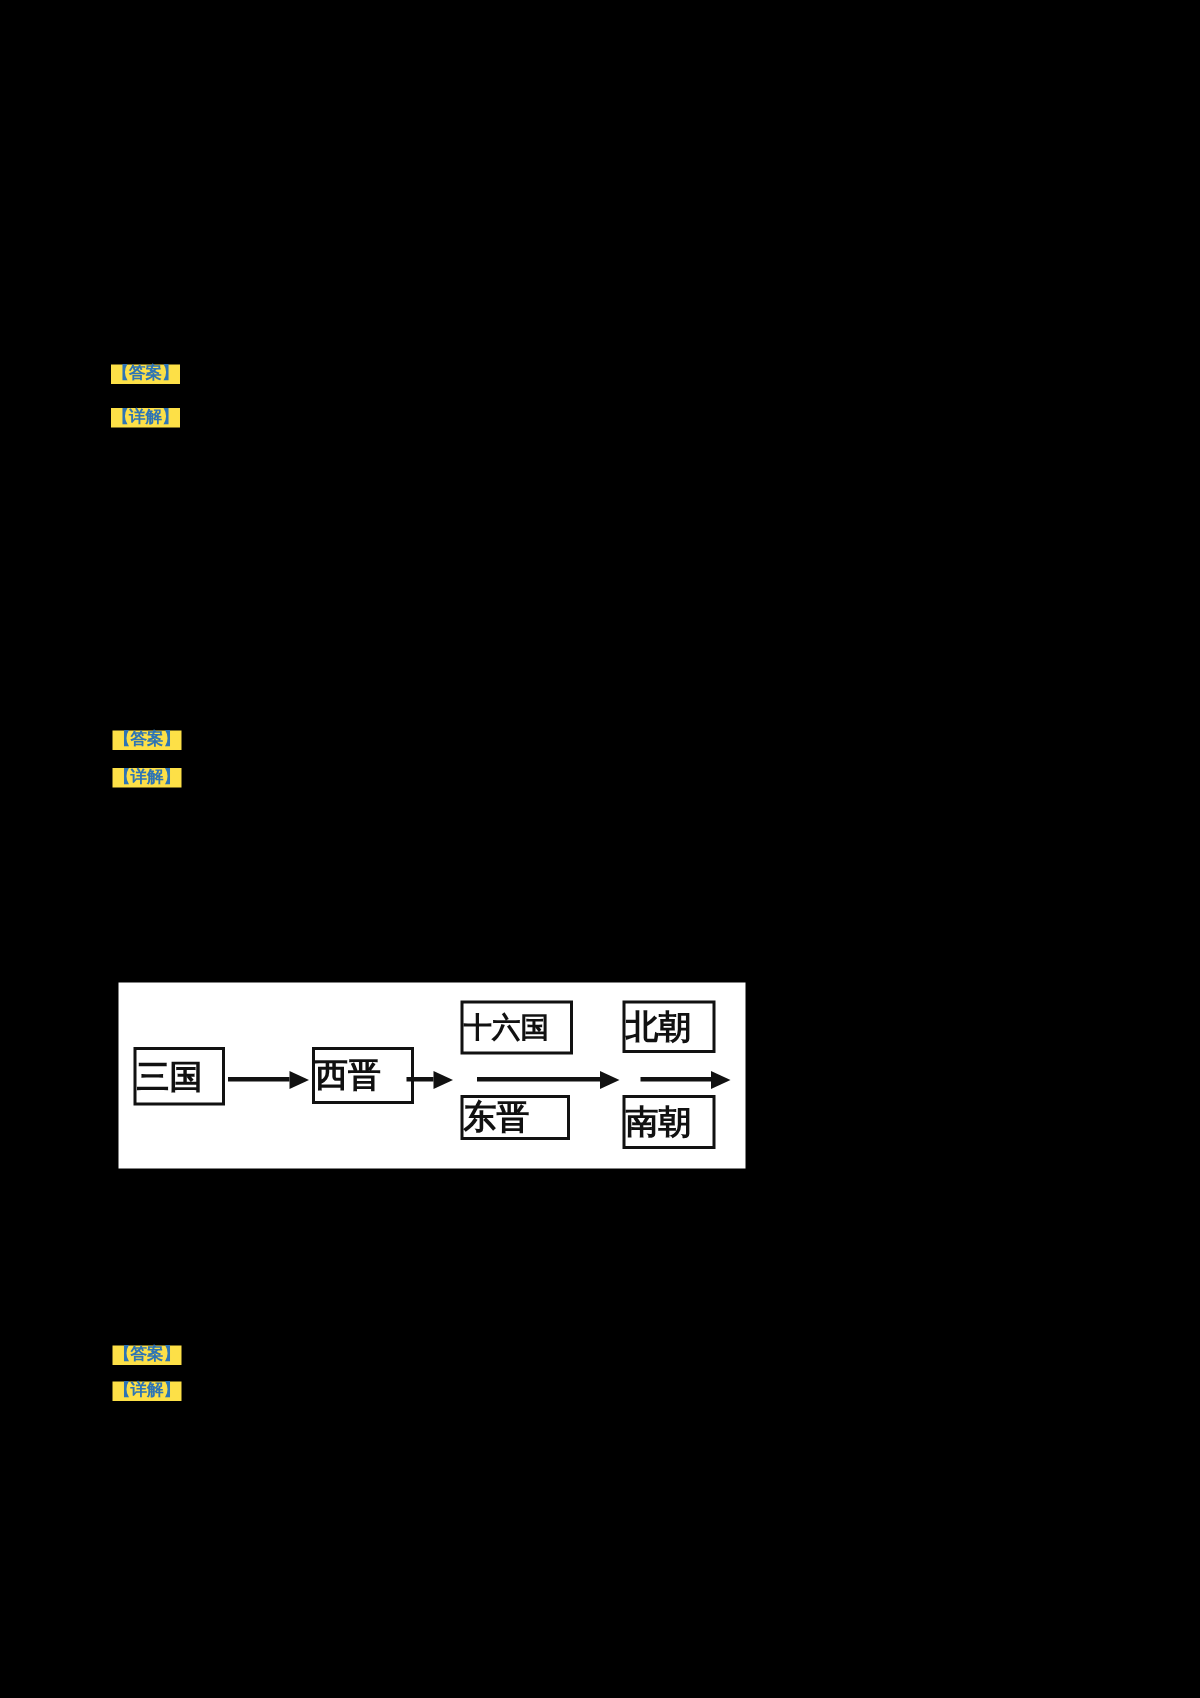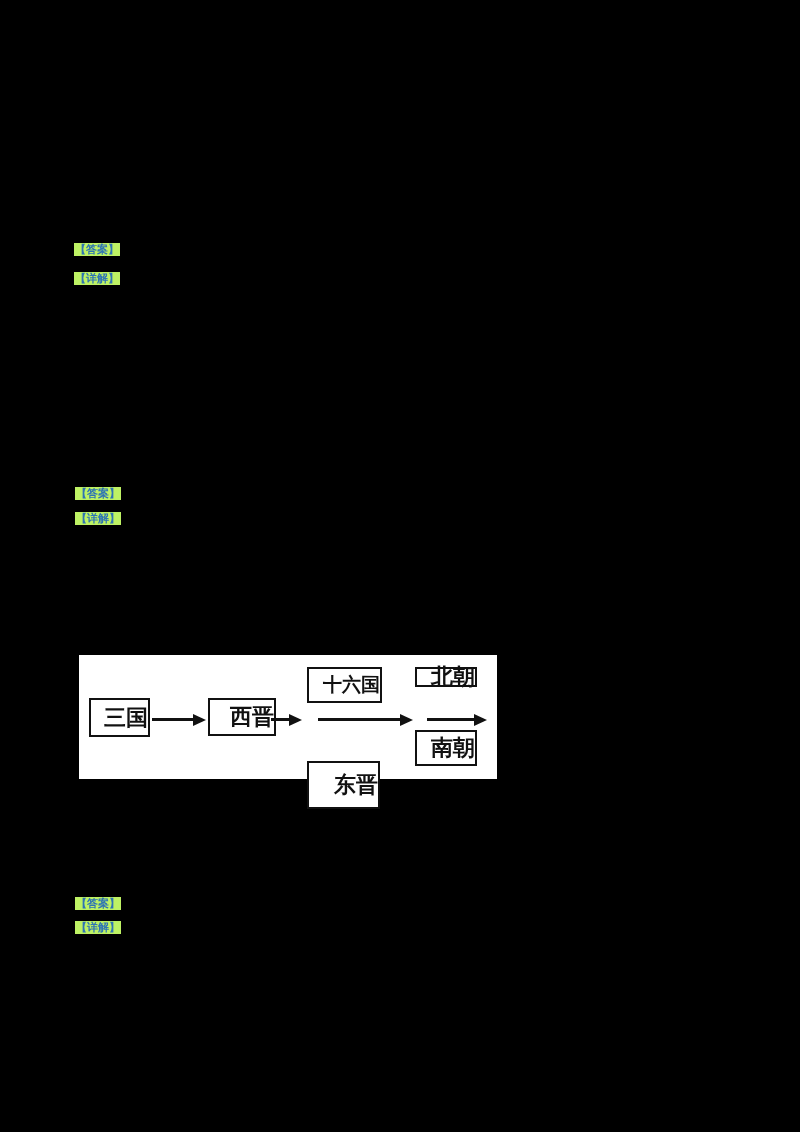--- a/index.html
+++ b/index.html
@@ -11,21 +11,21 @@
     overflow: hidden;
     font-family: "Liberation Sans", "DejaVu Sans", sans-serif;
   }
   
   .tag {
     position: absolute;
     display: inline-block;
     height: 13px;
     line-height: 13px;
     padding: 0 1px;
-    background: #bef264;
+    background: #fde047;
     color: #2E74B5;
     font-size: 11px;
     font-weight: bold;
     letter-spacing: 0px;
     white-space: nowrap;
   }
   
   .diagram {
     position: absolute;
     left: 79px;
@@ -35,21 +35,21 @@
     background: #FFFFFF;
   }
   .node {
     position: absolute;
     box-sizing: border-box;
     border: 2px solid #111111;
     background: #FFFFFF;
     color: #111111;
     display: flex;
     align-items: center;
-    justify-content: flex-end;
+    justify-content: flex-start;
     font-weight: bold;
     font-size: 22px;
     font-family: "DejaVu Sans", sans-serif;
     white-space: nowrap;
   }
   .node.small-text { font-size: 19px; }
   .arrow {
     position: absolute;
     height: 3px;
     background: #111111;
@@ -72,37 +72,37 @@
 <div class="page">
 
   <span class="tag" style="left:74px; top:243px;">【答案】</span>
   <span class="tag" style="left:74px; top:272px;">【详解】</span>
 
   <span class="tag" style="left:75px; top:487px;">【答案】</span>
   <span class="tag" style="left:75px; top:512px;">【详解】</span>
 
   <div class="diagram">
 
-    <div class="node" style="left:10px; top:43px; width:61px; height:39px;padding-left:20px;">
+    <div class="node" style="left:10px; top:43px; width:61px; height:39px;">
       <span>三国</span>
     </div>
 
     <div class="node" style="left:129px; top:43px; width:68px; height:38px;">
       <span>西晋</span>
     </div>
 
     <div class="node small-text" style="left:228px; top:12px; width:75px; height:36px;">
       <span>十六国</span>
     </div>
 
-    <div class="node" style="left:228px; top:75px; width:73px; height:48px;margin-top:31px;">
+    <div class="node" style="left:228px; top:75px; width:73px; height:30px;">
       <span>东晋</span>
     </div>
 
-    <div class="node" style="left:336px; top:12px; width:62px; height:20px;">
+    <div class="node" style="left:336px; top:12px; width:62px; height:35px;">
       <span>北朝</span>
     </div>
 
     <div class="node" style="left:336px; top:75px; width:62px; height:36px;font-family:Liberation Serif, serif;">
       <span>南朝</span>
     </div>
 
     <div class="arrow" style="left:73px; width:41px;">
       <span class="head"></span>
     </div>

